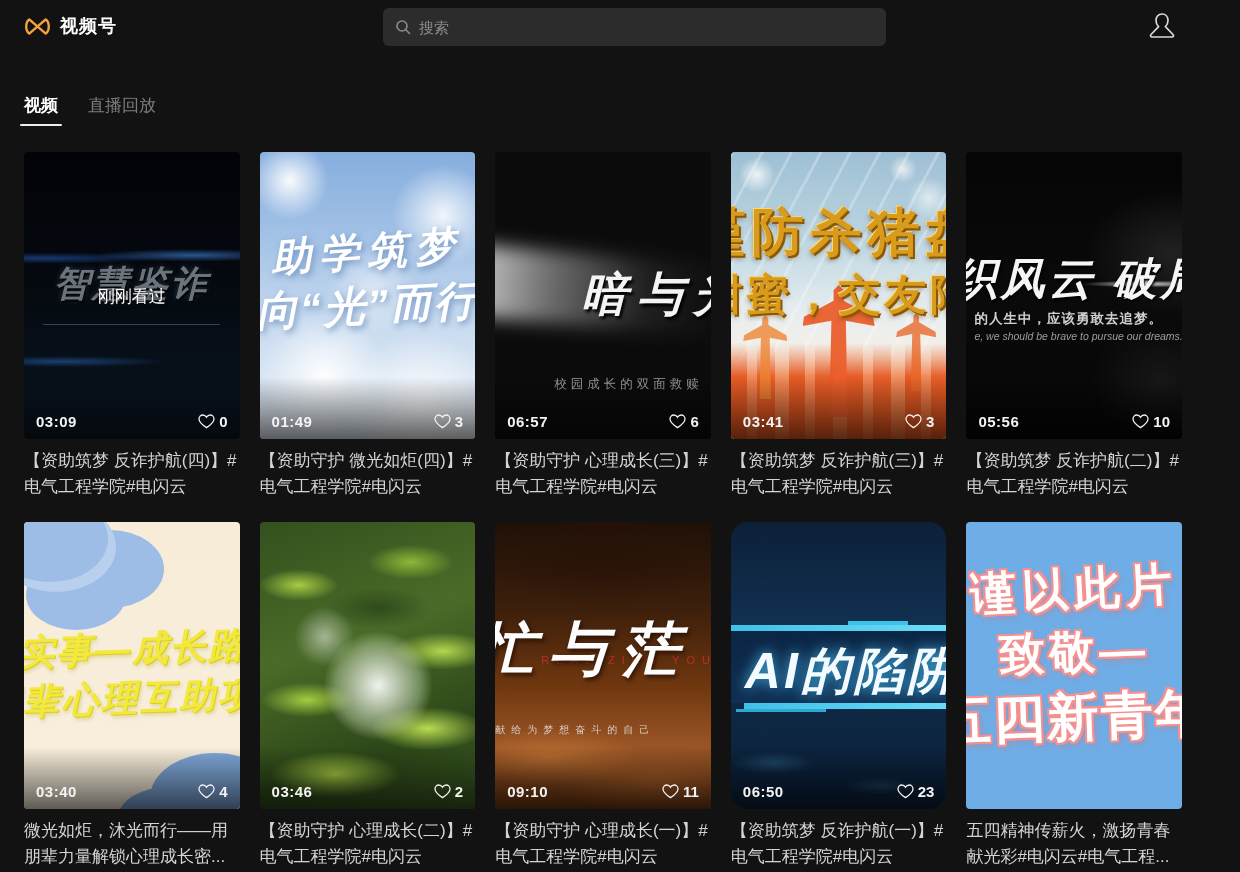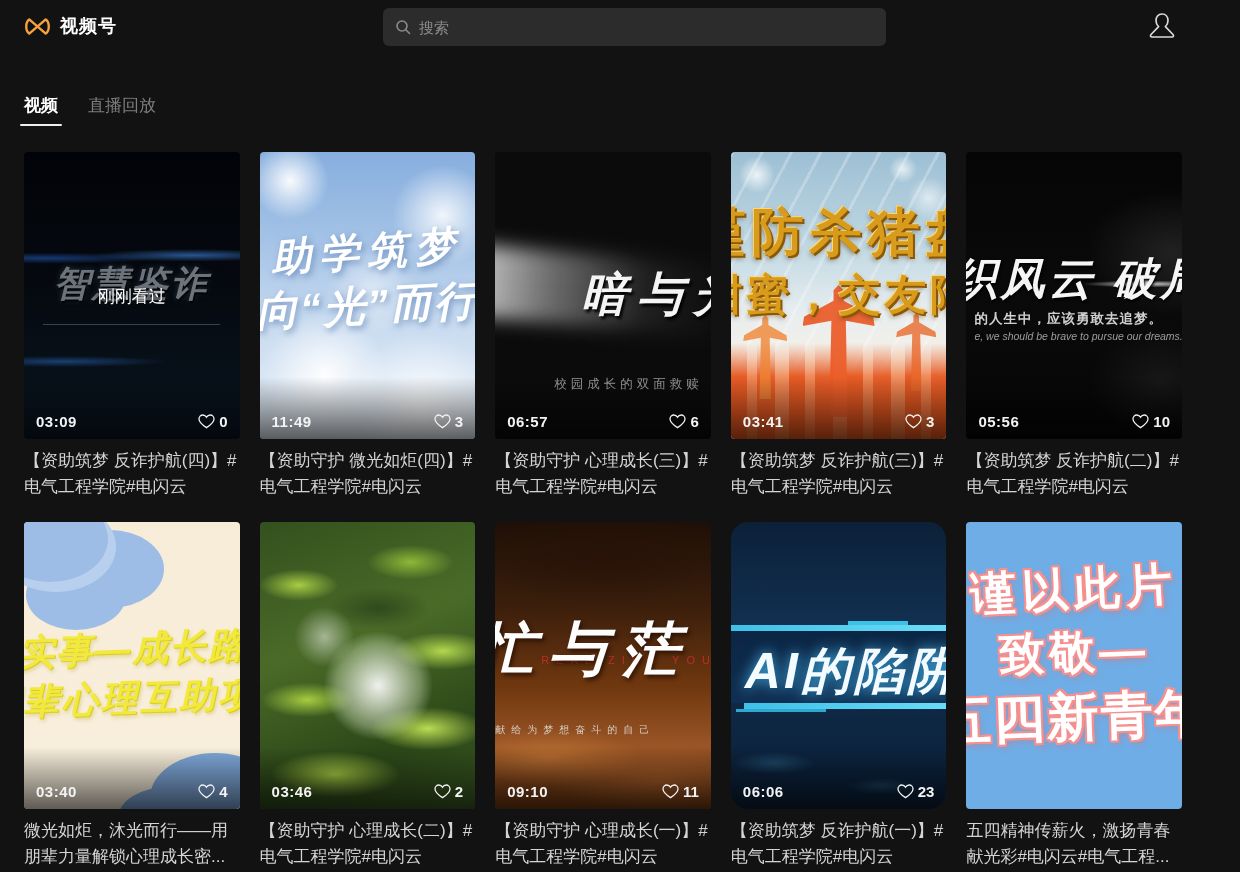--- a/index.html
+++ b/index.html
@@ -318,21 +318,21 @@
       </div>
     </div>
     <div class="title">【资助筑梦 反诈护航(四)】#电气工程学院#电闪云</div>
   </div>
 
   <div class="card">
     <div class="thumb t2">
       <div class="t2-l1">助学筑梦</div>
       <div class="t2-l2">向“光”而行</div>
       <div class="thumb-meta">
-        <span class="duration">11:49</span>
+        <span class="duration">01:49</span>
         <span class="likes">
           <svg width="17" height="15" viewBox="0 0 17 15" fill="none">
             <path d="M8.5 13.6 C 3.4 10.2 1 7.6 1 4.9 C1 2.7 2.7 1 4.8 1 C6.3 1 7.7 1.9 8.5 3.2 C9.3 1.9 10.7 1 12.2 1 C14.3 1 16 2.7 16 4.9 C16 7.6 13.6 10.2 8.5 13.6 Z" stroke="#f0f0f0" stroke-width="1.3"></path>
           </svg>
           <span>3</span>
         </span>
       </div>
     </div>
     <div class="title">【资助守护 微光如炬(四)】#电气工程学院#电闪云</div>
   </div>
@@ -447,21 +447,21 @@
     <div class="title">【资助守护 心理成长(一)】#电气工程学院#电闪云</div>
   </div>
 
   <div class="card">
     <div class="thumb t9">
       <div class="t9-band"></div>
       <div class="t9-bar top"></div>
       <div class="t9-bar bottom"></div>
       <div class="t9-main">AI的陷阱</div>
       <div class="thumb-meta">
-        <span class="duration">06:06</span>
+        <span class="duration">06:50</span>
         <span class="likes">
           <svg width="17" height="15" viewBox="0 0 17 15" fill="none">
             <path d="M8.5 13.6 C 3.4 10.2 1 7.6 1 4.9 C1 2.7 2.7 1 4.8 1 C6.3 1 7.7 1.9 8.5 3.2 C9.3 1.9 10.7 1 12.2 1 C14.3 1 16 2.7 16 4.9 C16 7.6 13.6 10.2 8.5 13.6 Z" stroke="#f0f0f0" stroke-width="1.3"></path>
           </svg>
           <span>23</span>
         </span>
       </div>
     </div>
     <div class="title">【资助筑梦 反诈护航(一)】#电气工程学院#电闪云</div>
   </div>

